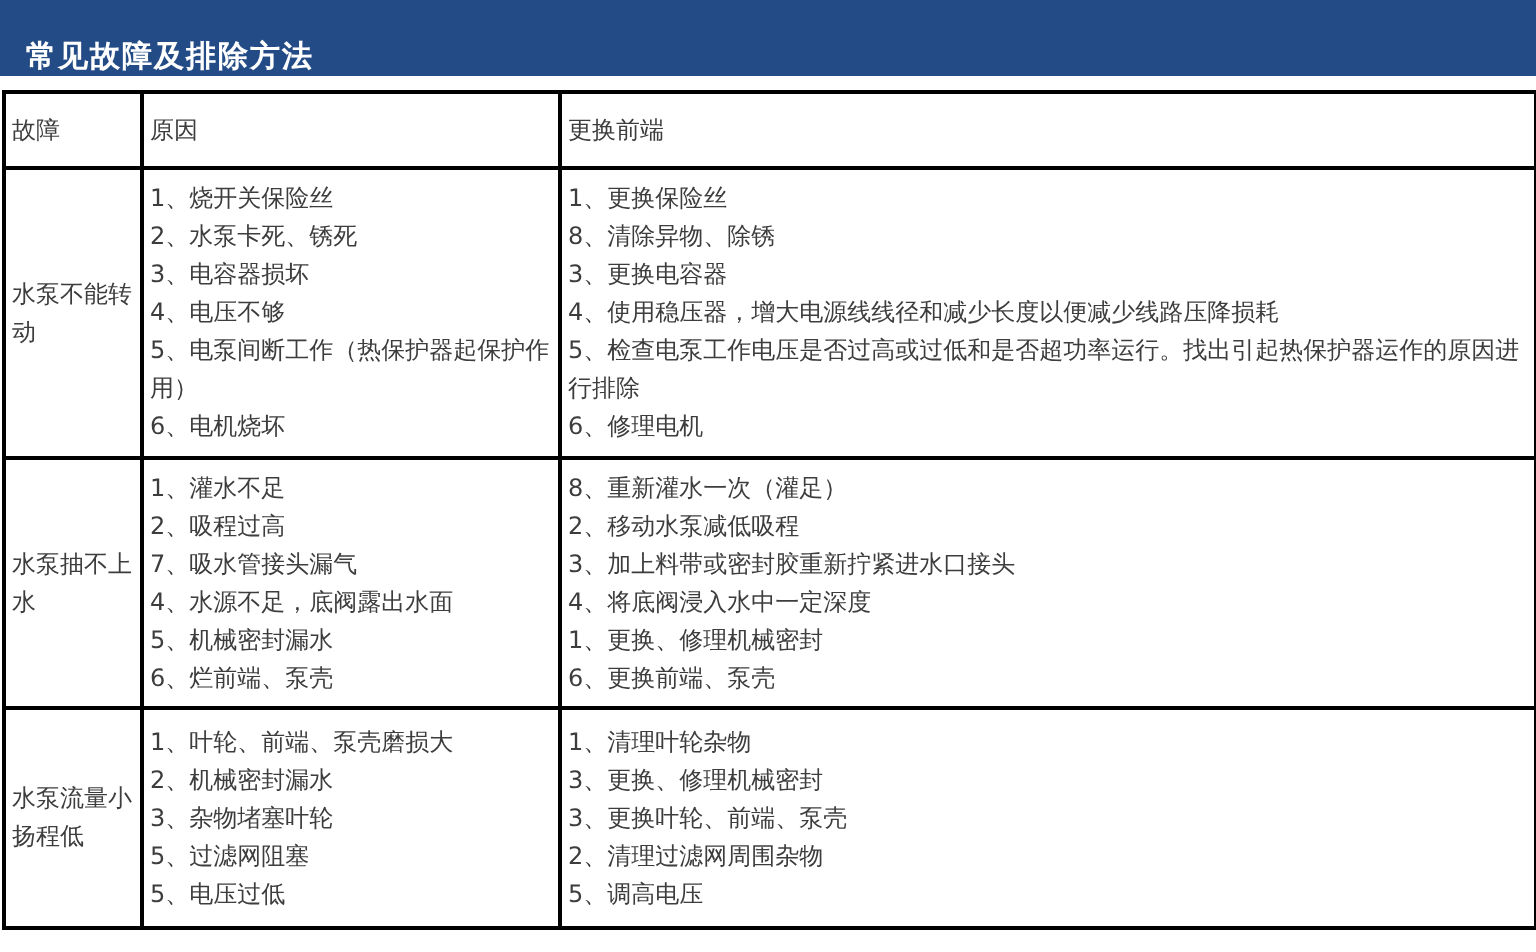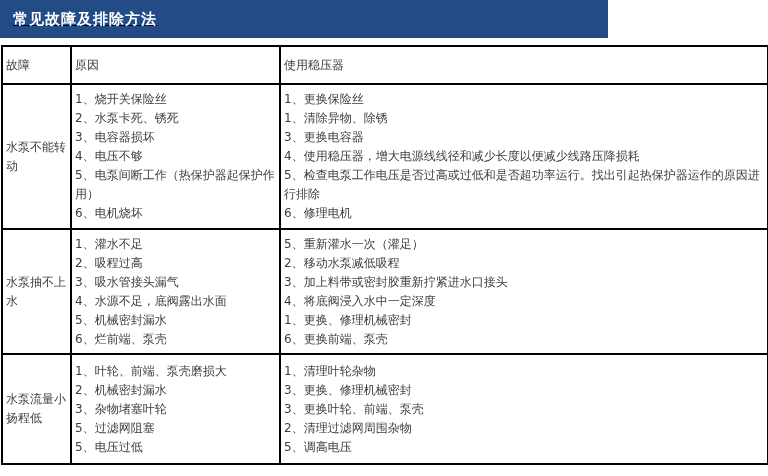--- a/index.html
+++ b/index.html
@@ -6,26 +6,25 @@
   html, body {
     margin: 0;
     padding: 0;
     width: 768px;
     height: 476px;
     background: #ffffff;
     font-family: "DejaVu Sans", "Liberation Sans", sans-serif;
     overflow: hidden;
   }
   .title-bar {
-    width: 608px;
+    width: 768px;
     height: 38px;
     background: var(--title-bg, #234b85);
     display: flex;
-    align-items: center;
-    text-decoration: underline;
+    align-items: flex-end;
   }
   .title-text {
     color: var(--title-fg, #ffffff);
     font-weight: bold;
     font-size: 15px;
     letter-spacing: 1px;
     padding-left: 13px;
   }
   table.fault-table {
     border-collapse: collapse;
@@ -63,55 +62,55 @@
 <table class="fault-table">
   <colgroup>
     <col class="c1">
     <col class="c2">
     <col class="c3">
   </colgroup>
   <thead>
     <tr>
       <th>故障</th>
       <th>原因</th>
-      <th>使用稳压器</th>
+      <th>更换前端</th>
     </tr>
   </thead>
   <tbody id="table-body">
       <tr>
         <td>水泵不能转动</td>
         <td>
           <div class="list-item">1、烧开关保险丝</div>
           <div class="list-item">2、水泵卡死、锈死</div>
           <div class="list-item">3、电容器损坏</div>
           <div class="list-item">4、电压不够</div>
           <div class="list-item">5、电泵间断工作（热保护器起保护作用）</div>
           <div class="list-item">6、电机烧坏</div>
         </td>
         <td>
           <div class="list-item">1、更换保险丝</div>
-          <div class="list-item">1、清除异物、除锈</div>
+          <div class="list-item">8、清除异物、除锈</div>
           <div class="list-item">3、更换电容器</div>
           <div class="list-item">4、使用稳压器，增大电源线线径和减少长度以便减少线路压降损耗</div>
           <div class="list-item">5、检查电泵工作电压是否过高或过低和是否超功率运行。找出引起热保护器运作的原因进行排除</div>
           <div class="list-item">6、修理电机</div>
         </td>
       </tr>
       <tr>
         <td>水泵抽不上水</td>
         <td>
           <div class="list-item">1、灌水不足</div>
           <div class="list-item">2、吸程过高</div>
-          <div class="list-item">3、吸水管接头漏气</div>
+          <div class="list-item">7、吸水管接头漏气</div>
           <div class="list-item">4、水源不足，底阀露出水面</div>
           <div class="list-item">5、机械密封漏水</div>
           <div class="list-item">6、烂前端、泵壳</div>
         </td>
         <td>
-          <div class="list-item">5、重新灌水一次（灌足）</div>
+          <div class="list-item">8、重新灌水一次（灌足）</div>
           <div class="list-item">2、移动水泵减低吸程</div>
           <div class="list-item">3、加上料带或密封胶重新拧紧进水口接头</div>
           <div class="list-item">4、将底阀浸入水中一定深度</div>
           <div class="list-item">1、更换、修理机械密封</div>
           <div class="list-item">6、更换前端、泵壳</div>
         </td>
       </tr>
       <tr>
         <td>水泵流量小扬程低</td>
         <td>

